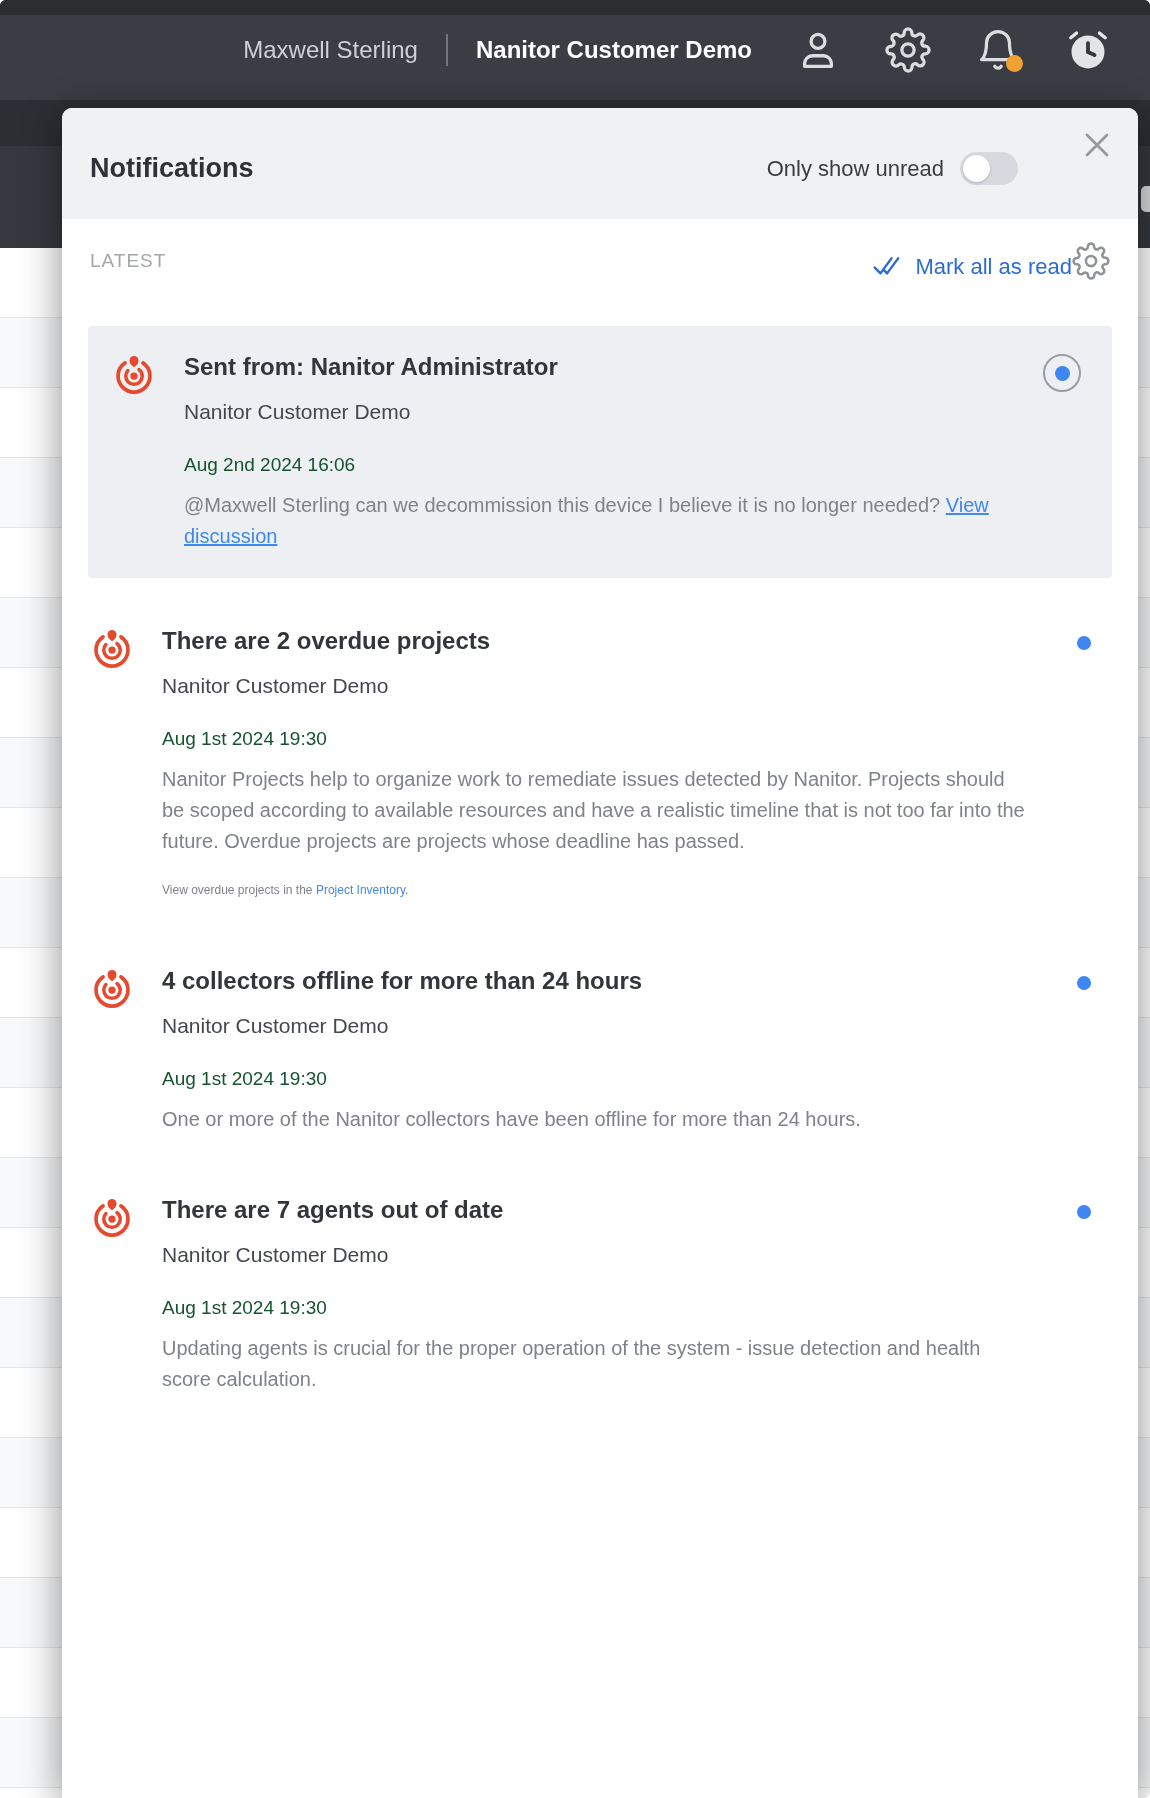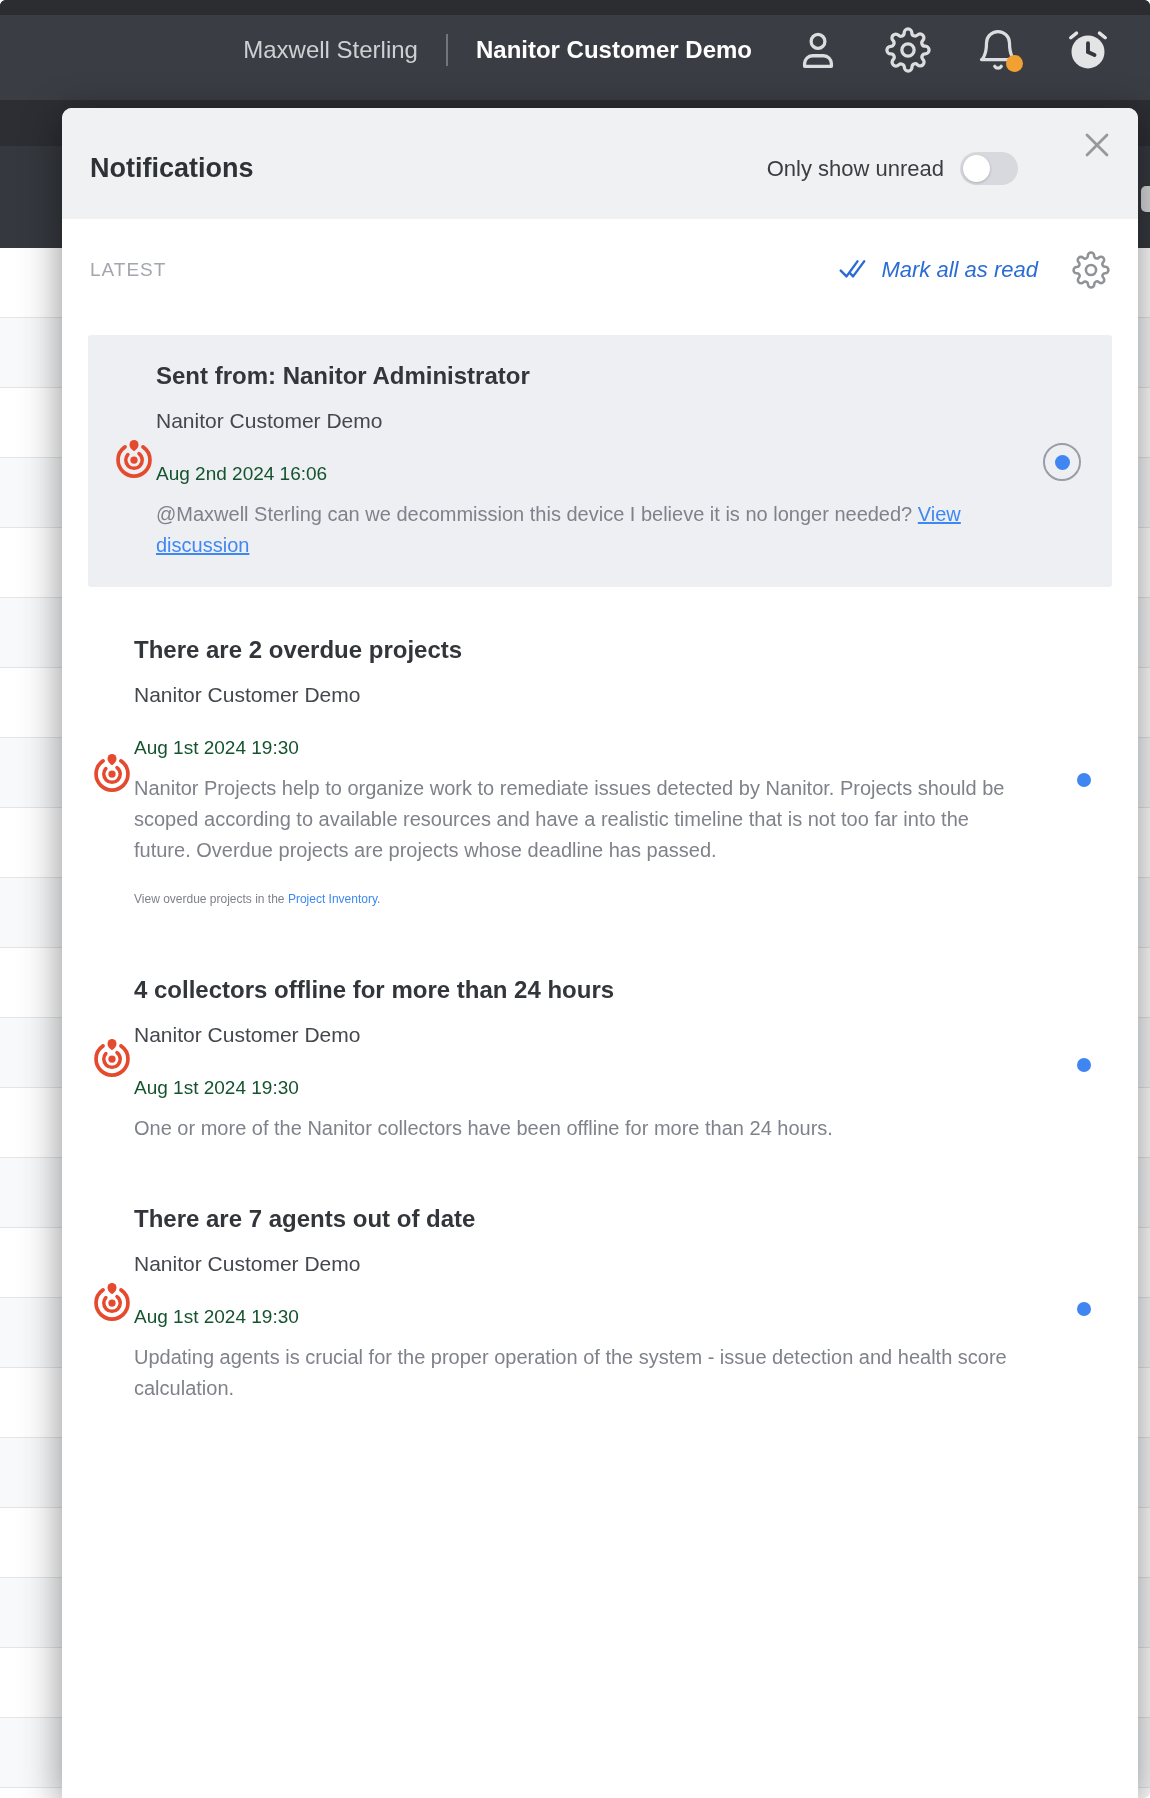--- a/index.html
+++ b/index.html
@@ -37,30 +37,30 @@
     padding:44px 30px 34px 28px;display:flex;align-items:center;justify-content:space-between;}
   .panel-title{font-size:27px;font-weight:700;color:#2e3135;}
   .header-right{display:flex;align-items:center;gap:16px;margin-right:90px;}
   .toggle-label{font-size:22px;color:#3a3d42;}
   .toggle{width:58px;height:33px;border-radius:17px;background:#d7d9df;position:relative;cursor:pointer;}
   .toggle-knob{position:absolute;left:3px;top:3px;width:27px;height:27px;border-radius:50%;
     background:#ffffff;box-shadow:0 1px 3px rgba(0,0,0,0.2);}
   .close-btn{position:absolute;top:22px;right:26px;width:30px;height:30px;cursor:pointer;}
   .close-btn svg{width:30px;height:30px;}
 
-  .panel-body{padding:28px 28px 40px 28px;}
+  .panel-body{padding:19px 28px 40px 28px;}
   .latest-row{display:flex;align-items:center;justify-content:space-between;margin:4px 0 46px 0;}
   .latest-label{font-size:19px;letter-spacing:1px;color:#a3a6ac;}
-  .latest-right{display:flex;align-items:center;gap:34px;font-style:italic;}
+  .latest-right{display:flex;align-items:flex-end;}
   .mark-all{display:flex;align-items:center;gap:12px;color:#2b6cd4;font-size:22px;cursor:pointer;}
   .mark-all svg{width:30px;height:26px;}
   .notif-settings{width:38px;height:38px;cursor:pointer;}
   .notif-settings svg{width:38px;height:38px;}
 
-  .notif{display:flex;align-items:center;}
+  .notif{display:flex;gap:28px;}
   .notif.highlight{background:#edeff3;border-radius:3px;padding:26px 24px;margin:0 -2px;}
   .notif+.notif{margin-top:60px;}
   .notif.highlight+.notif{margin-top:48px;}
   .notif-icon{flex:0 0 44px;}
   .notif-icon svg{width:44px;height:46px;}
   .notif-main{flex:1;min-width:0;}
   .notif-title{font-size:24px;font-weight:700;color:#32353a;line-height:1.25;}
   .notif-org{margin-top:18px;font-size:21px;color:#44474d;}
   .notif-time{margin-top:30px;font-size:19px;color:#14532d;}
   .notif-body{margin-top:14px;font-size:20px;line-height:31px;color:#7f828a;max-width:880px;}

